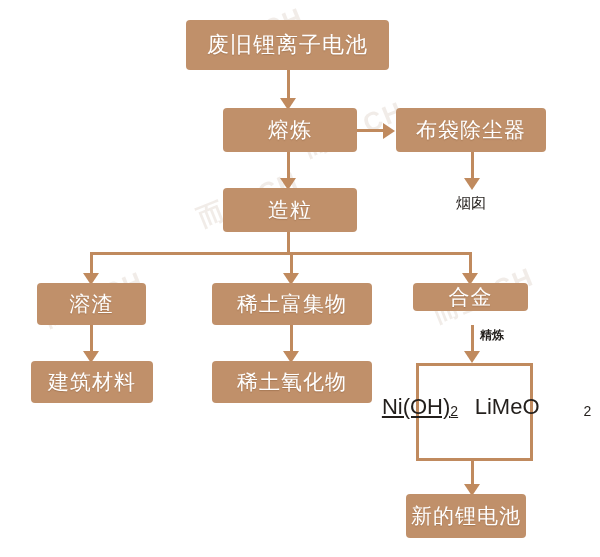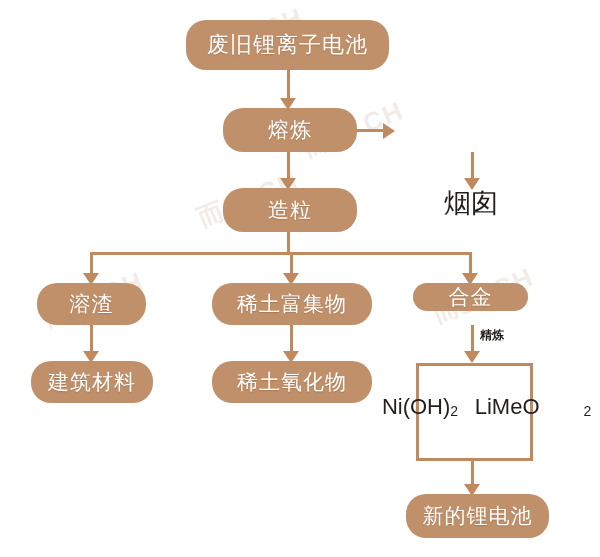--- a/index.html
+++ b/index.html
@@ -29,37 +29,37 @@
     white-space: nowrap;
     pointer-events: none;
     user-select: none;
   }
 
   
   .node {
     position: absolute;
     box-sizing: border-box;
     background: #c0906a;
-    border-radius: 20px;
+    border-radius: 4px;
     color: #ffffff;
     display: flex;
     align-items: center;
     justify-content: center;
     font-size: 21px;
     letter-spacing: 1px;
     text-shadow: 0 1px 1px rgba(120, 80, 50, 0.35);
     z-index: 3;
   }
   .node.big { font-size: 22px; }
 
   
   .plain {
     position: absolute;
     color: #231f1c;
-    font-size: 27px;
+    font-size: 15px;
     display: flex;
     align-items: center;
     justify-content: center;
     z-index: 3;
     white-space: nowrap;
   }
   .plain.chem {
     font-size: 22px;
     letter-spacing: 0px;
   }
@@ -166,20 +166,23 @@
   <div class="arrow-down" style="left:464px;top:484px;"></div>
 
   <div class="node big" style="left:186px;top:20px;width:203px;height:50px;">
     <span>废旧锂离子电池</span>
   </div>
 
   <div class="node" style="left:223px;top:108px;width:134px;height:44px;">
     <span>熔炼</span>
   </div>
 
+  <div class="node" style="left:396px;top:108px;width:150px;height:44px;">
+    <span>布袋除尘器</span>
+  </div>
 
   <div class="plain" style="left:431px;top:188px;width:80px;height:30px;">
     <span>烟囱</span>
   </div>
 
   <div class="node" style="left:223px;top:188px;width:134px;height:44px;">
     <span>造粒</span>
   </div>
 
   <div class="node" style="left:31px;top:361px;width:122px;height:42px;">
@@ -195,27 +198,27 @@
   </div>
 
   <div class="node" style="left:212px;top:361px;width:160px;height:42px;">
     <span>稀土氧化物</span>
   </div>
 
   <div class="node" style="left:413px;top:283px;width:115px;height:28px;">
     <span>合金</span>
   </div>
 
-  <div class="plain chem" style="left:373px;top:392px;width:94px;height:30px;">
+  <div class="plain chem" style="left:373px;top:392px;width:94px;height:30px;text-decoration:underline;">
     <span>Ni(OH)</span>
       <sub>2</sub>
   </div>
 
   <div class="plain chem" style="left:486px;top:392px;width:94px;height:30px;gap:44px;">
     <span>LiMeO</span>
       <sub>2</sub>
   </div>
 
-  <div class="node" style="left:406px;top:494px;width:143px;height:44px;">
+  <div class="node" style="left:406px;top:494px;width:120px;height:44px;">
     <span>新的锂电池</span>
   </div>
 
 </div>
 
 </body></html>

